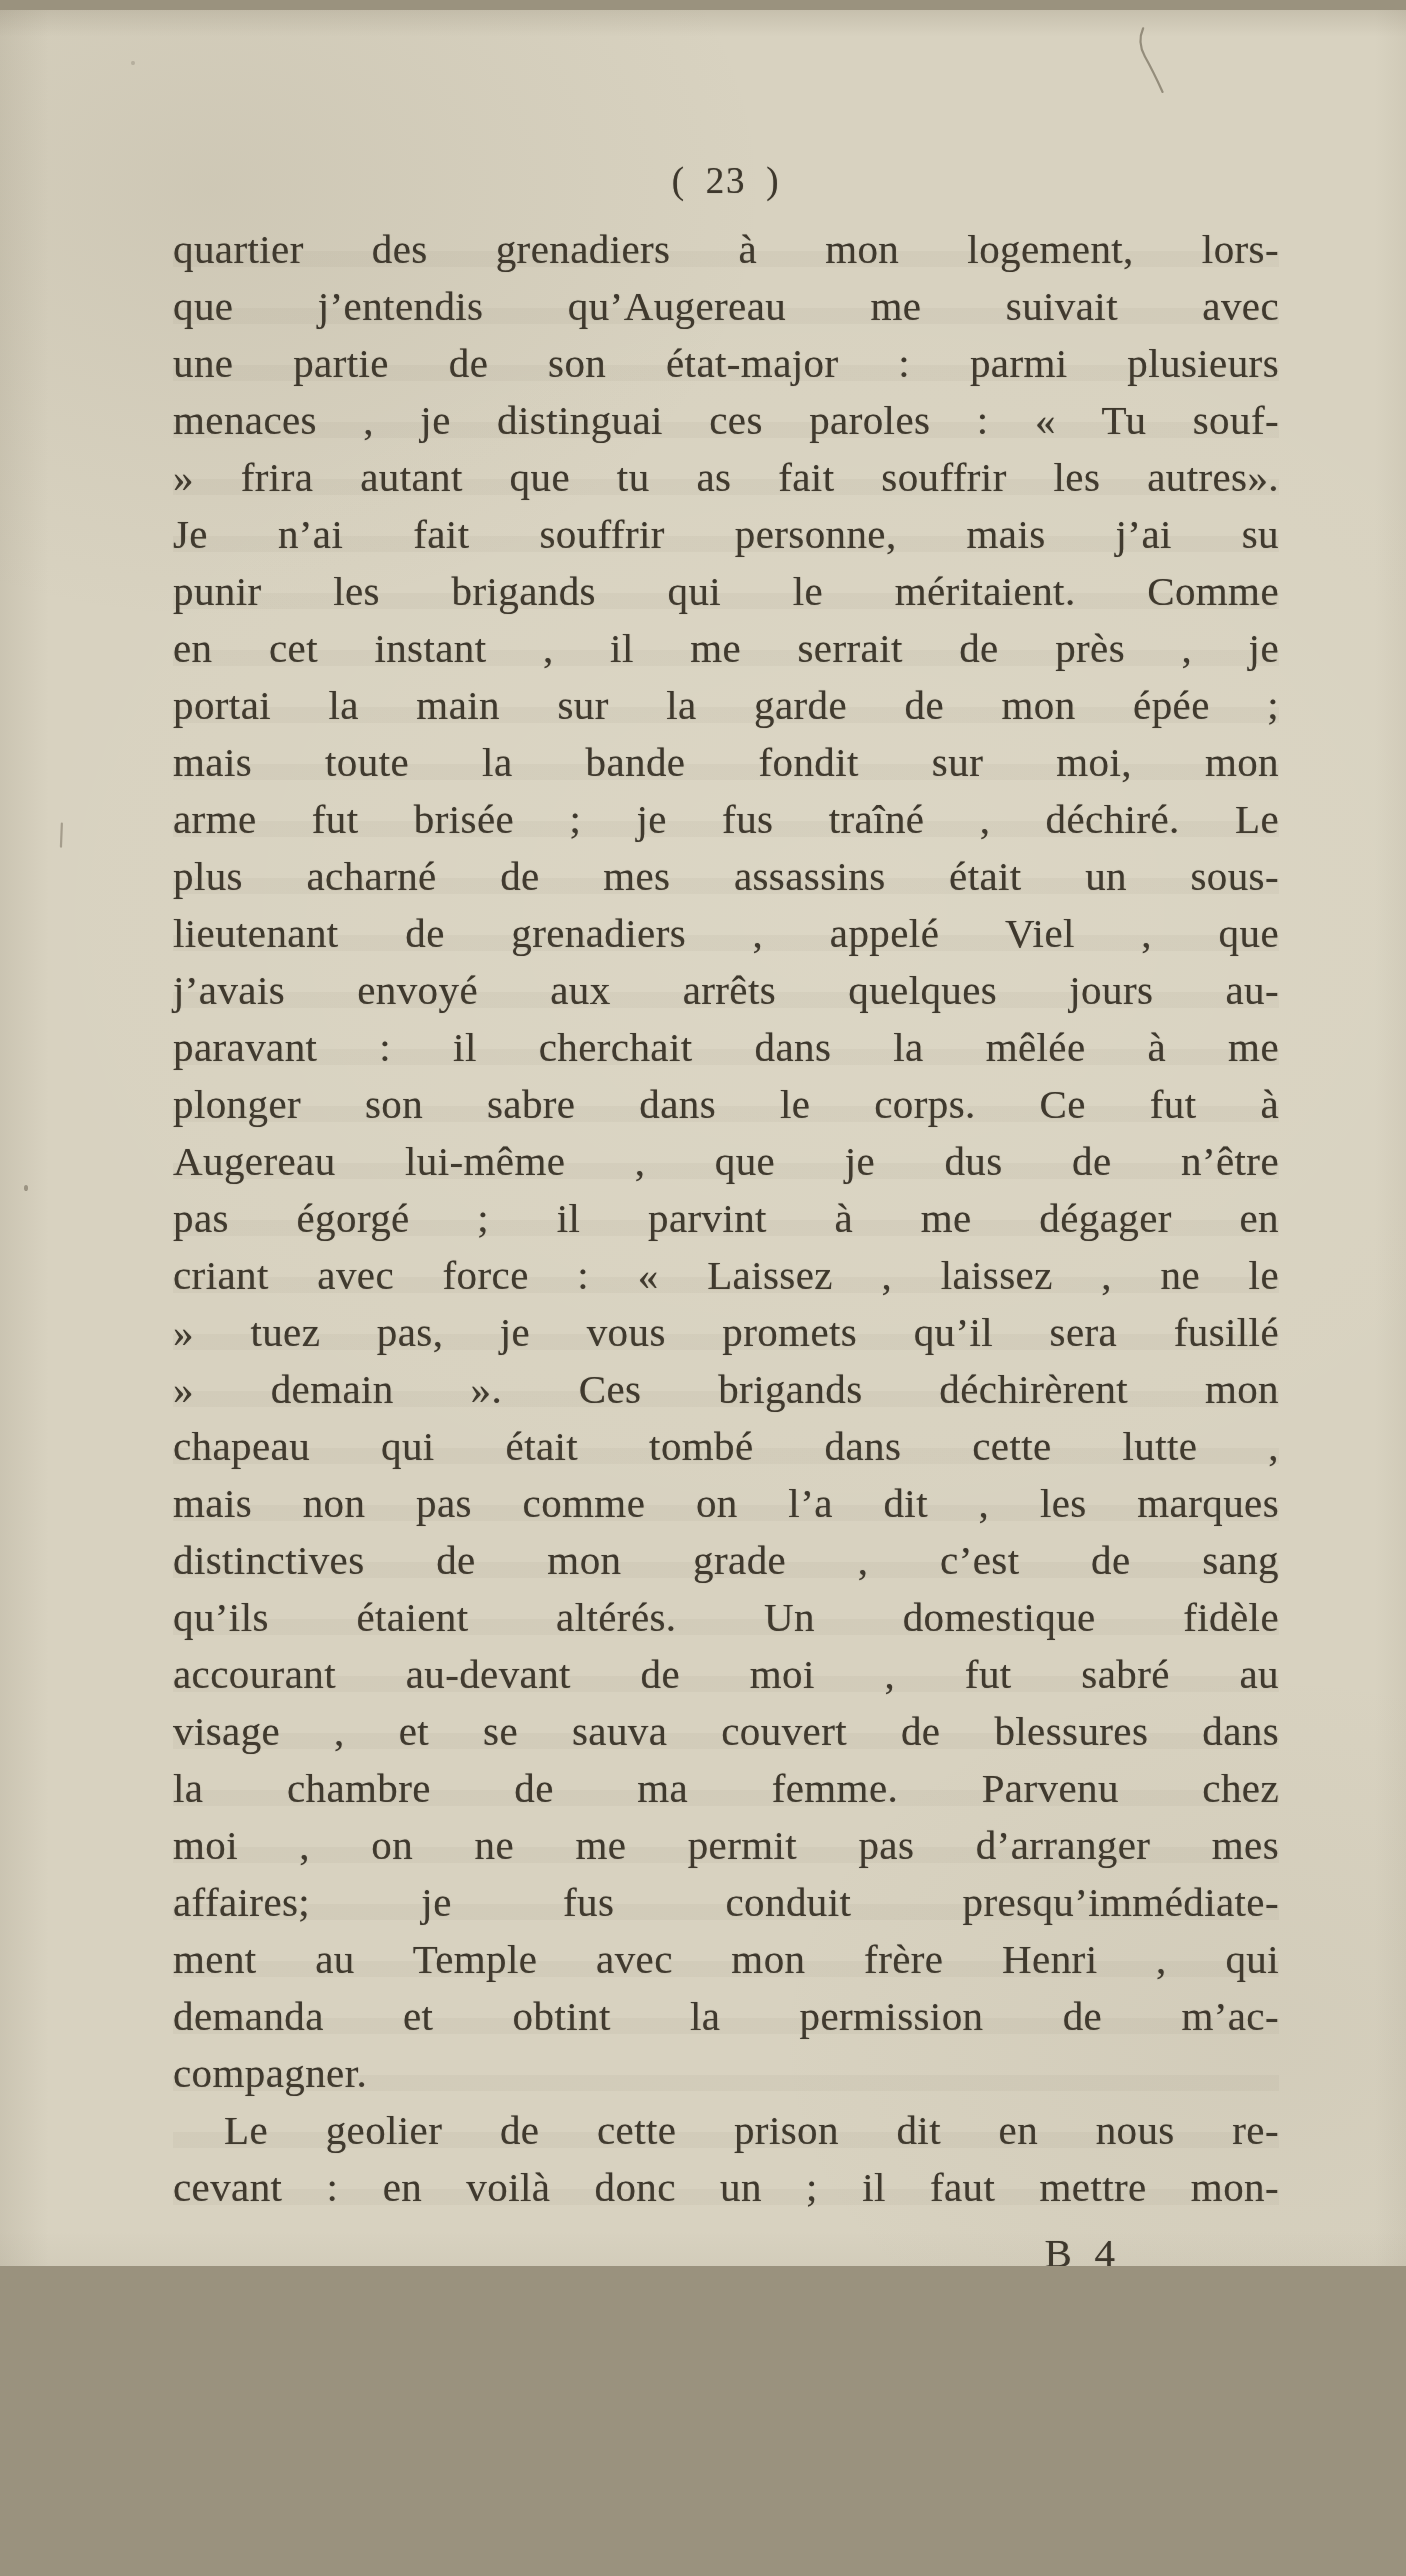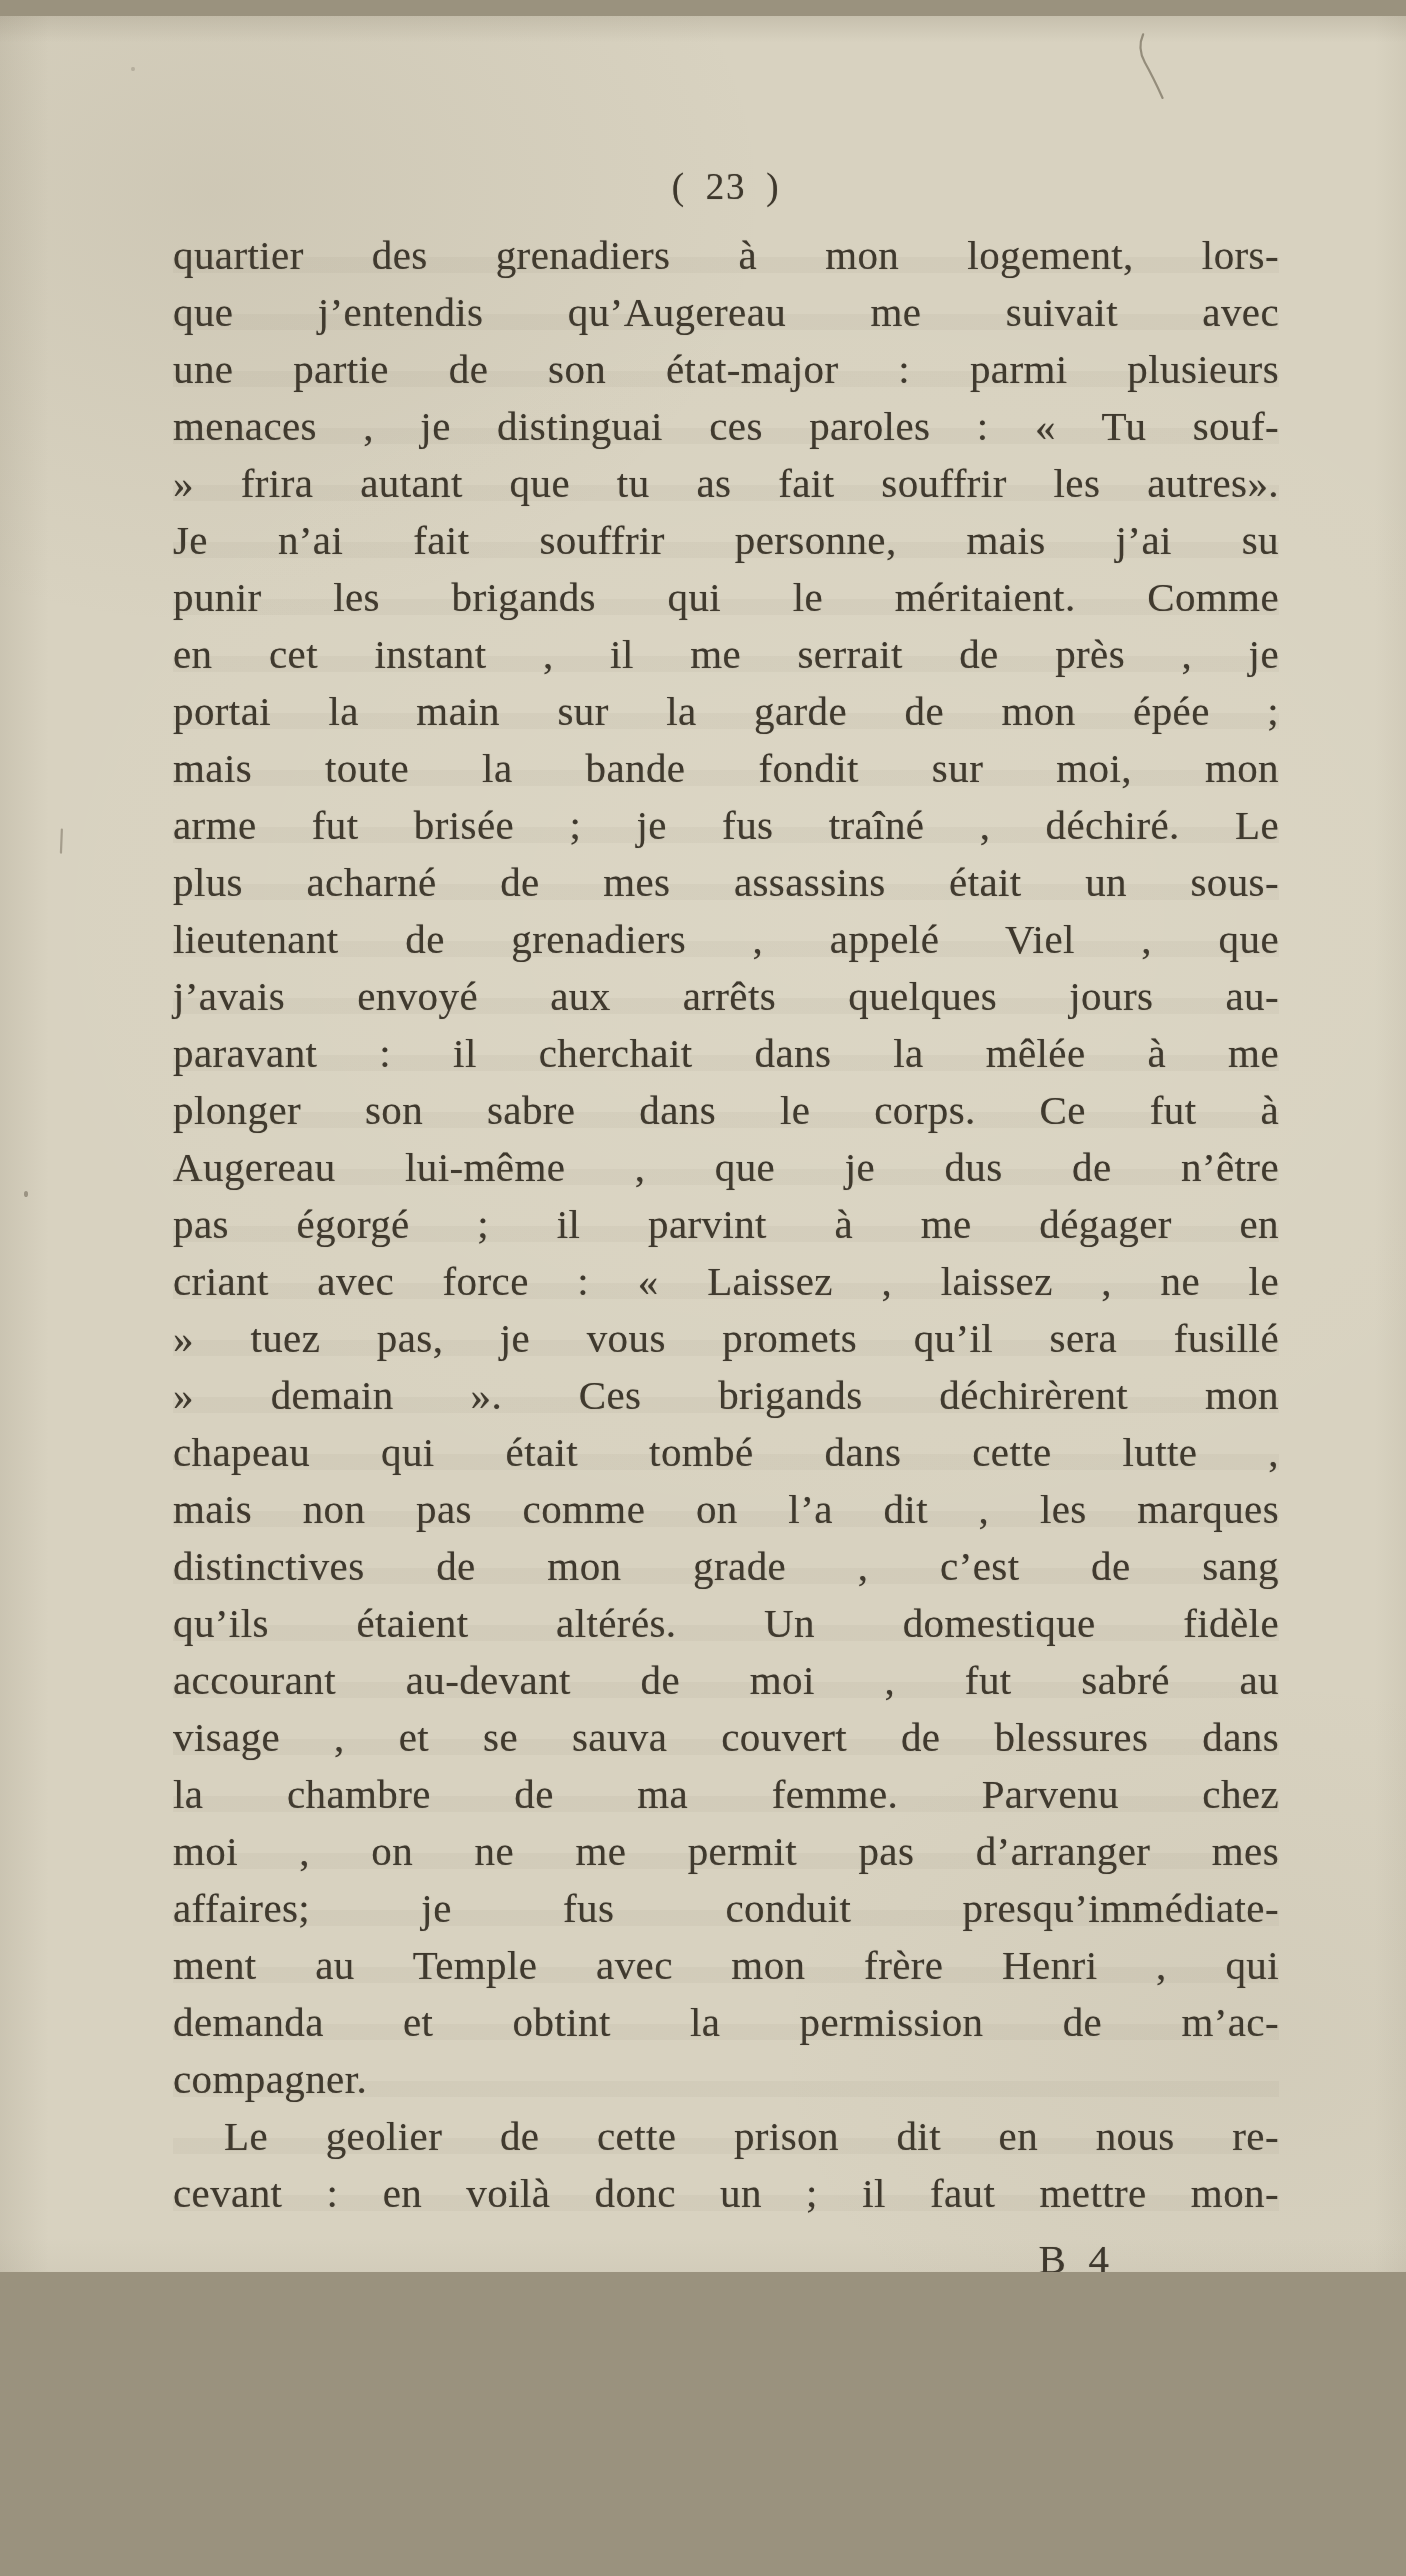--- a/index.html
+++ b/index.html
@@ -1,19 +1,19 @@
 <!DOCTYPE html>
 <html style="font-size:14px"><head>
 <meta charset="utf-8">
 <style>
   html,body{margin:0;padding:0;background:#9a927e;}
   .scan{
     position:relative;
     width:1406px;height:2256px;
-    margin:16px auto;
+    margin:10px auto;
     background-color:#d8d2c0;
     background-image:
       linear-gradient(180deg, rgba(105,95,75,0.16), rgba(105,95,75,0) 26.5px),
       linear-gradient(90deg,  rgba(105,95,75,0.12), rgba(105,95,75,0) 49px),
       linear-gradient(270deg, rgba(105,95,75,0.07), rgba(105,95,75,0) 31px),
       linear-gradient(0deg,   rgba(105,95,75,0.05), rgba(105,95,75,0) 35px),
       radial-gradient(ellipse 796px 619px at 15% 8%,  rgba(120,110,88,0.10), transparent 70%),
       radial-gradient(ellipse 1150px 885px at 60% 40%, rgba(255,252,238,0.10), transparent 75%),
       radial-gradient(ellipse 708px 531px at 90% 90%, rgba(120,110,88,0.06), transparent 70%);
     overflow:hidden;
@@ -36,21 +36,21 @@
     content:"";position:absolute;inset:0;pointer-events:none;
     background:repeating-linear-gradient(180deg,
       transparent 0 30px,
       rgba(108,98,78,0.055) 30px 46px,
       transparent 46px 57px);
   }
   .line{white-space:nowrap;}
   .line.j{white-space:normal;text-align:justify;text-align-last:justify;}
   .line.indent{text-indent:51px;}
   .signature{
-    position:absolute;left:167px;top:2214px;width:1106px;height:58px;
+    position:absolute;left:173px;top:2214px;width:1106px;height:58px;
     box-sizing:border-box;padding-right:164px;
     text-align:right;font-size:41px;line-height:58px;word-spacing:12.4px;
     text-shadow:0 0 0.9px rgba(62,56,45,0.5);
   }
   .mark{position:absolute;pointer-events:none;}
   .speck{position:absolute;border-radius:50%;background:rgba(88,80,64,0.45);}
 </style>
 </head>
 <body>
 

